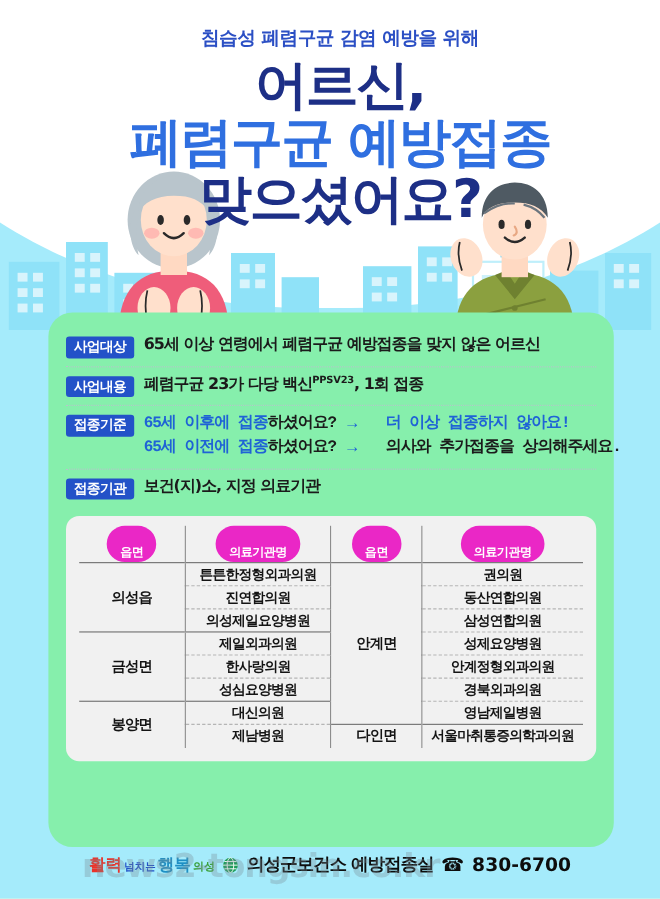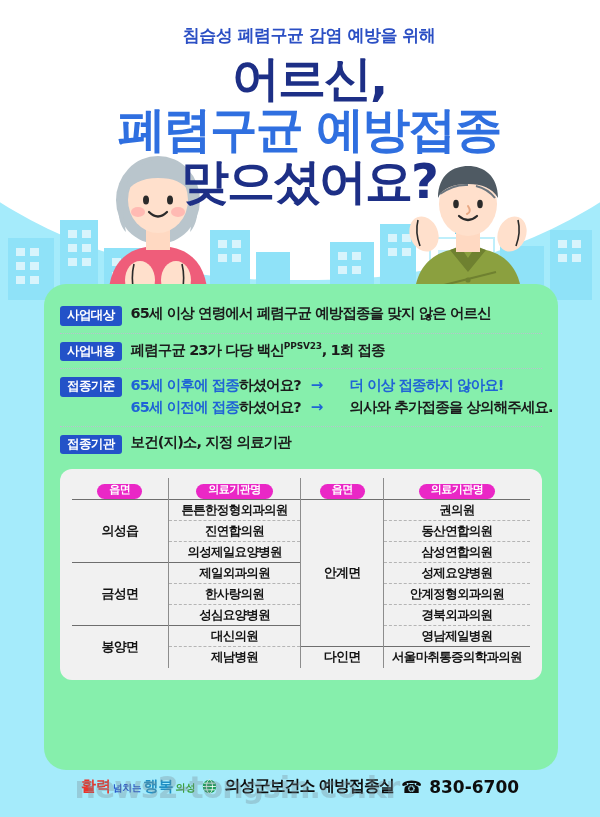--- a/index.html
+++ b/index.html
@@ -76,21 +76,21 @@
     line-height: 1;
     white-space: nowrap;
     margin-top: 2px;
   }
   .rowtext {
     font-size: 14.5px; font-weight: bold; color: #1b1b1b;
     letter-spacing: -0.9px; line-height: 1.35;
   }
   .rowtext sup { font-size: 9px; font-weight: bold; vertical-align: super; letter-spacing: -0.2px; }
 
-  .crit-line { display: flex; align-items: center; gap: 6px; line-height: 1.45; white-space: nowrap; }
+  .crit-line { display: flex; align-items: center; gap: 6px; line-height: 1.45; white-space: nowrap; font-family: Liberation Mono, monospace; }
   .crit-q { font-size: 14.5px; font-weight: bold; letter-spacing: -0.9px; }
   .crit-q .hl { color: #1f63d6; }
   .crit-q .dk { color: #1b1b1b; }
   .arrow { color: #1f63d6; font-size: 15px; font-weight: bold; padding: 0 4px; }
   .crit-a { font-size: 14.5px; font-weight: bold; letter-spacing: -0.9px; color: #1b1b1b; margin-left: 16px; }
   .crit-a.blue { color: #1f63d6; }
 
   .section-badge {
     display: inline-block;
     background: #2352c8; color: #fff;
@@ -107,21 +107,21 @@
     border-radius: 12px;
     padding: 9px 12px 12px 12px;
   }
   table.inst { width: 100%; border-collapse: collapse; table-layout: fixed; }
   table.inst td, table.inst th { padding: 0; }
   .hcell { text-align: center; padding-bottom: 4px; }
   .pill {
     display: inline-block;
     background: #ea27c6; color: #fff;
     font-size: 11px; font-weight: bold; letter-spacing: -0.5px;
-    padding: 0 12px 4px 12px; border-radius: 999px; line-height: 1;
+    padding: 18px 12px 4px 12px; border-radius: 999px; line-height: 1;
   }
   .cell {
     text-align: center;
     font-size: 12.5px; font-weight: bold; color: #141414;
     letter-spacing: -0.7px;
     height: 21px; vertical-align: middle;
     white-space: nowrap;
   }
   .cell.name { border-bottom: 1px dashed #b5b5b5; }
   .cell.name.last { border-bottom: none; }

